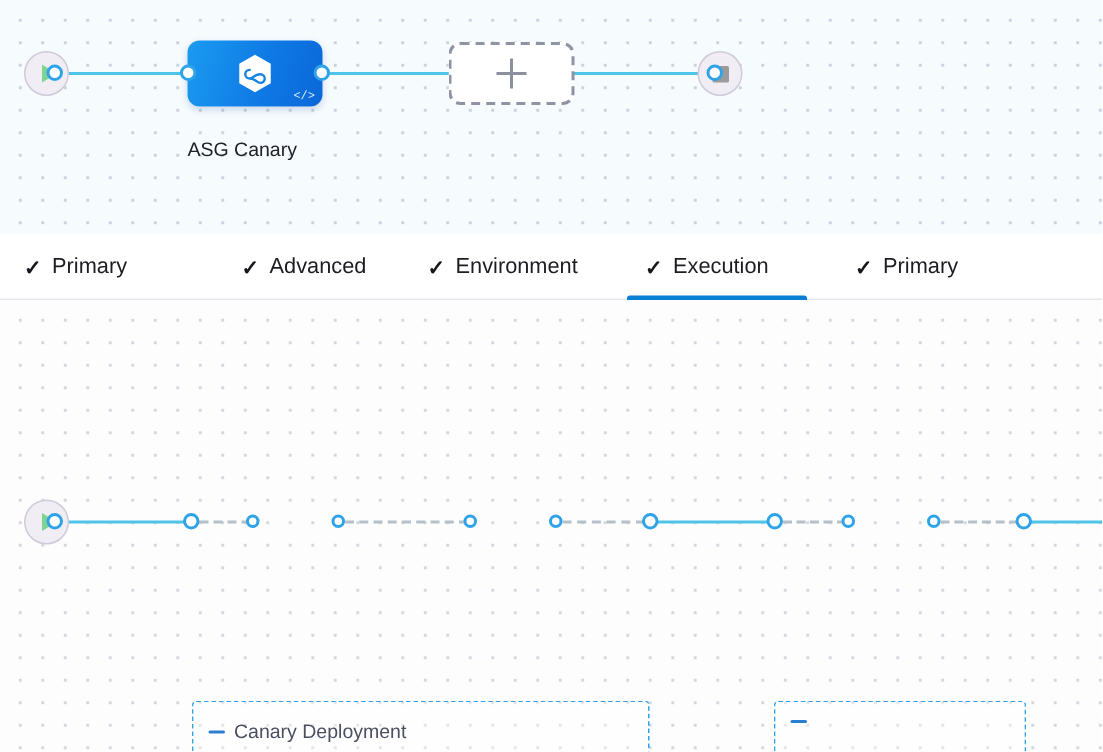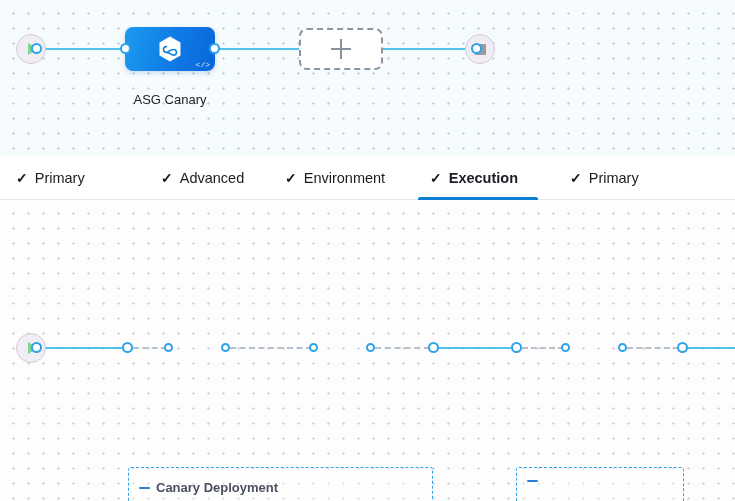--- a/index.html
+++ b/index.html
@@ -137,21 +137,20 @@
     position: absolute;
     background: #8a909e;
   }
   .plus-v { width: 2px; height: 20px; }
   .plus-h { width: 20px; height: 2px; }
 
   .node-label {
     position: absolute;
     font-size: 13px;
     color: #22222a;
-    text-align: center;
     white-space: nowrap;
   }
   .node-label.muted {
     color: #4f5662;
   }
 
   
   .tabbar {
     position: absolute;
     left: 0; top: 156px;
@@ -172,21 +171,21 @@
     font-size: 14.5px;
     color: #1c1c22;
   }
   .tab .check {
     font-size: 14px;
     color: #16161c;
     font-weight: bold;
     line-height: 1;
   }
   .tab.active .label {
-    font-weight: bold;
+    font-weight: normal;
   }
   .tab .underline {
     position: absolute;
     left: 0;
     bottom: 0;
     height: 3px;
     width: 100%;
     background: #0b7fd4;
     border-radius: 2px 2px 0 0;
   }
@@ -195,21 +194,20 @@
   .exec-canvas {
     position: absolute;
     left: 0; top: 200px;
     width: 735px;
     height: 301px;
     background-color: #fdfdfe;
     background-image: radial-gradient(circle, #d4d8de 1px, rgba(0,0,0,0) 1.2px);
     background-size: 15px 15px;
     background-position: 6px 6px;
     overflow: hidden;
-    font-weight: bold;
   }
 
   
   .step-group {
     position: absolute;
     border: 1px dashed #2fa3e8;
     border-radius: 3px;
     background: rgba(255,255,255,0.35);
     box-sizing: border-box;
   }

